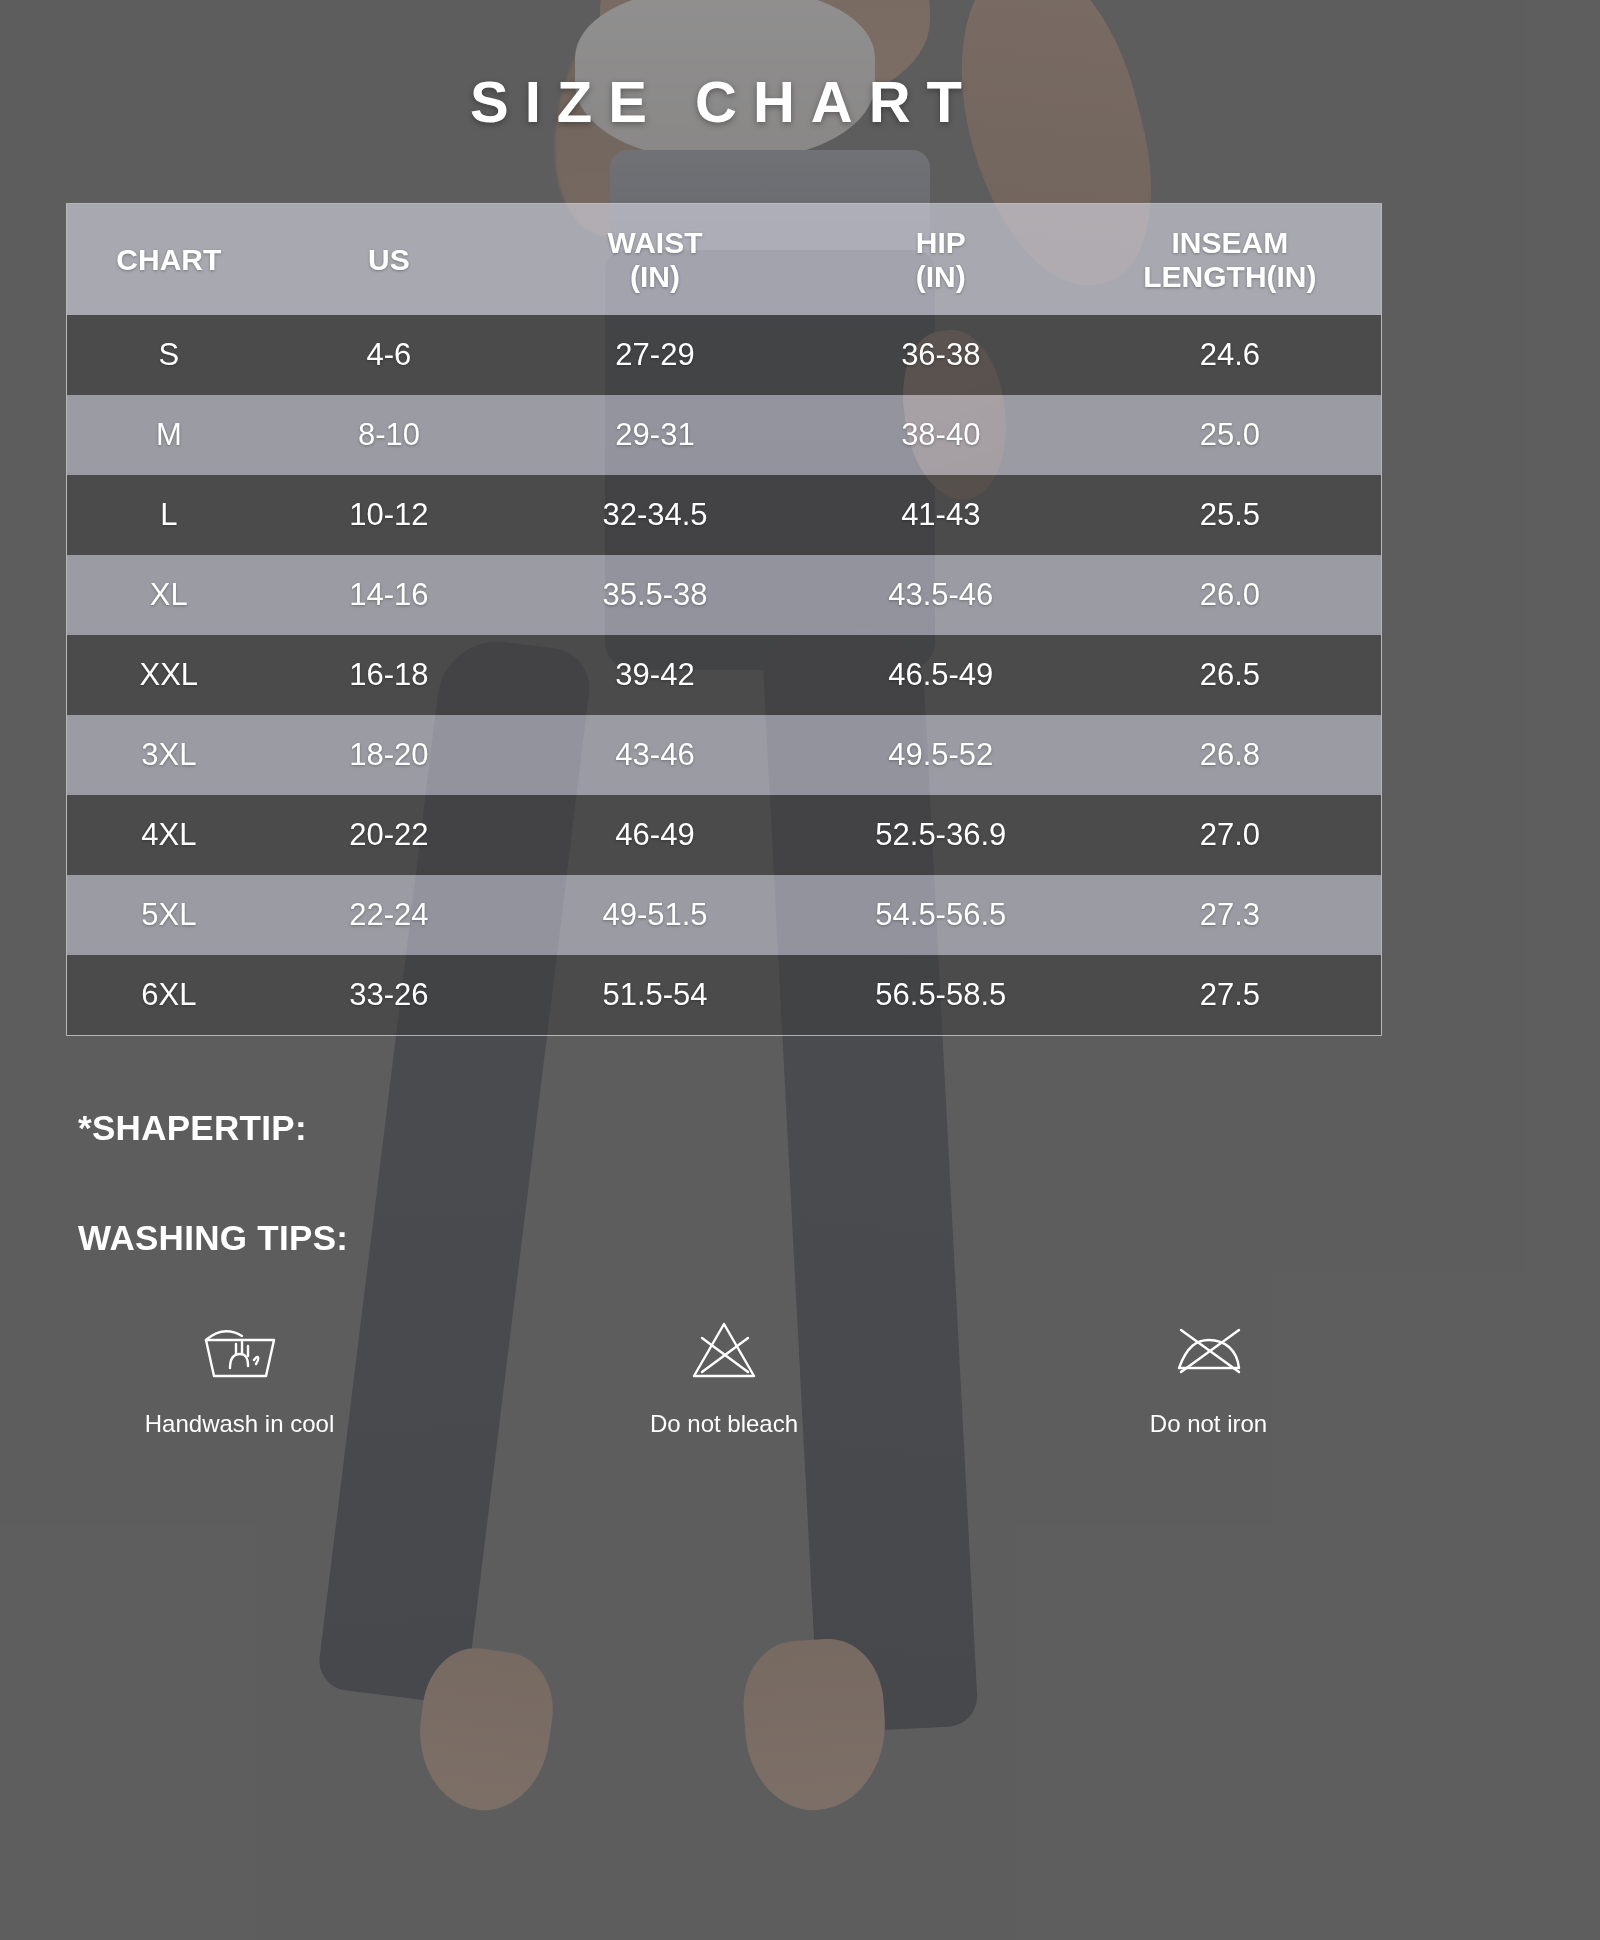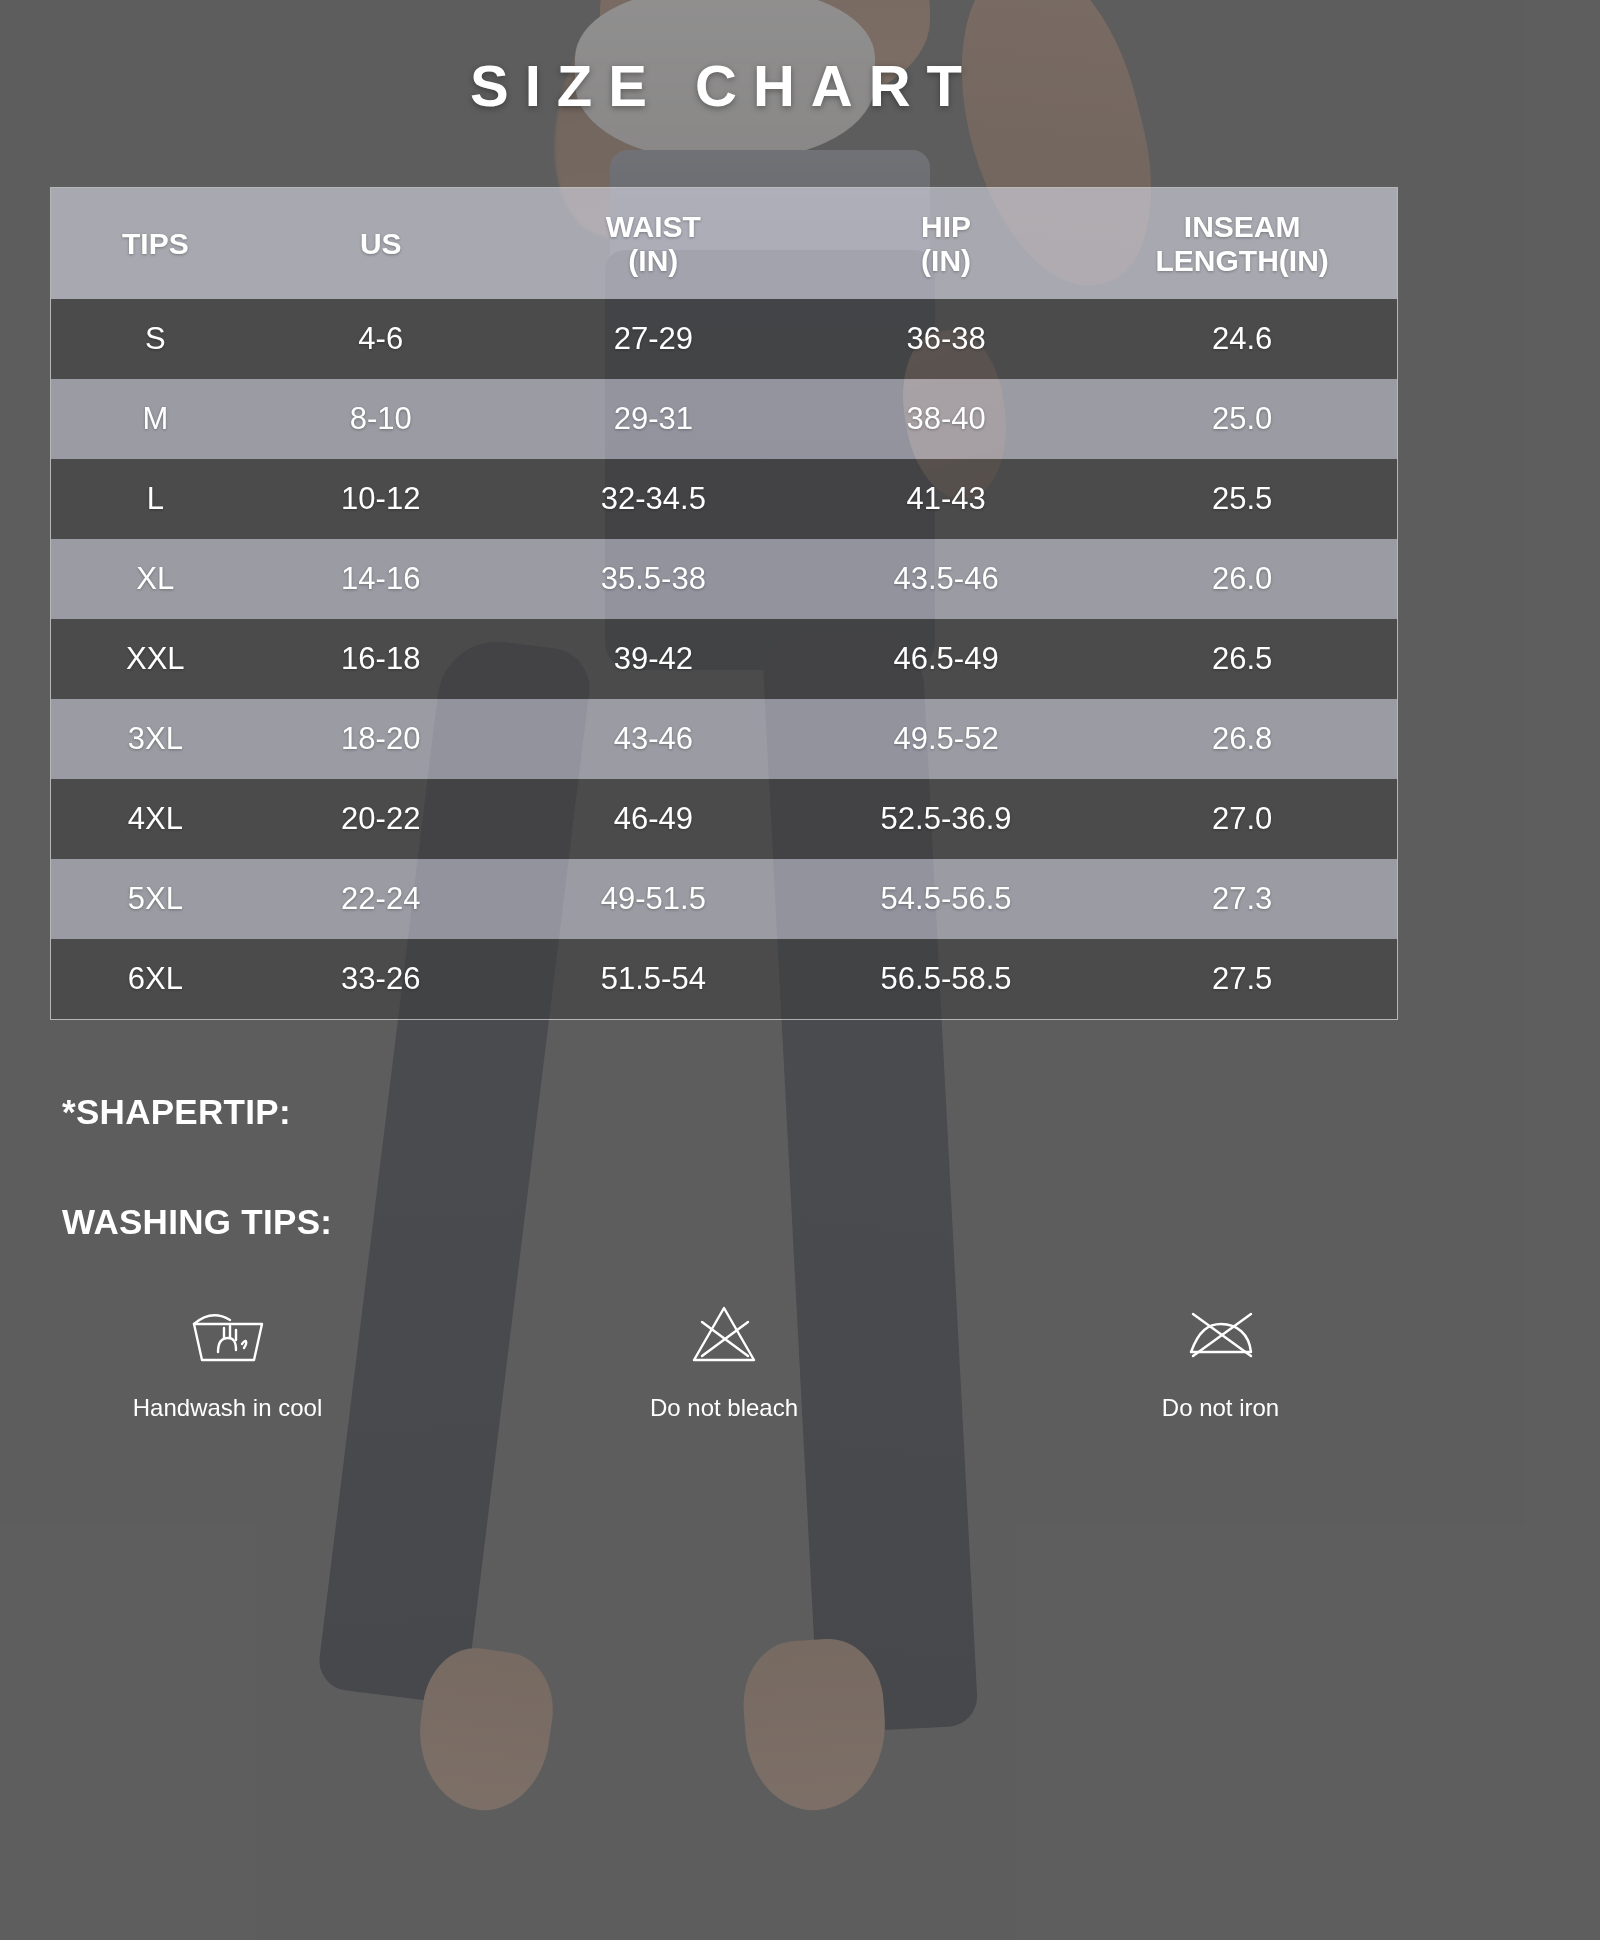--- a/index.html
+++ b/index.html
@@ -116,21 +116,21 @@
     background: rgba(94,94,94,0.62);
     z-index: 1;
   }
 
   
   #content {
     position: relative;
     z-index: 2;
     width: 1448px;
     height: 1940px;
-    padding: 0;
+    padding: 16px;
   }
 
   #page-title {
     text-align: center;
     font-size: 58px;
     font-weight: bold;
     letter-spacing: 16px;
     margin: 0;
     padding-top: 52px;
     text-shadow: 0 2px 6px rgba(0,0,0,0.35);
@@ -236,21 +236,21 @@
     <table id="size-table">
       <colgroup>
         <col class="c-size">
           <col class="c-us">
           <col class="c-waist">
           <col class="c-hip">
           <col class="c-inseam">
       </colgroup>
       <thead>
         <tr>
-          <th><span>TIPS</span></th>
+          <th><span>CHART</span></th>
           <th><span>US</span></th>
           <th><span class="wrap-head">WAIST<br>(IN)</span></th>
           <th><span class="wrap-head">HIP<br>(IN)</span></th>
           <th><span class="wrap-head">INSEAM<br>LENGTH(IN)</span></th>
         </tr>
       </thead>
       <tbody id="size-table-body">
           <tr class="row-dark">
             <td>S</td>
             <td>4-6</td>

